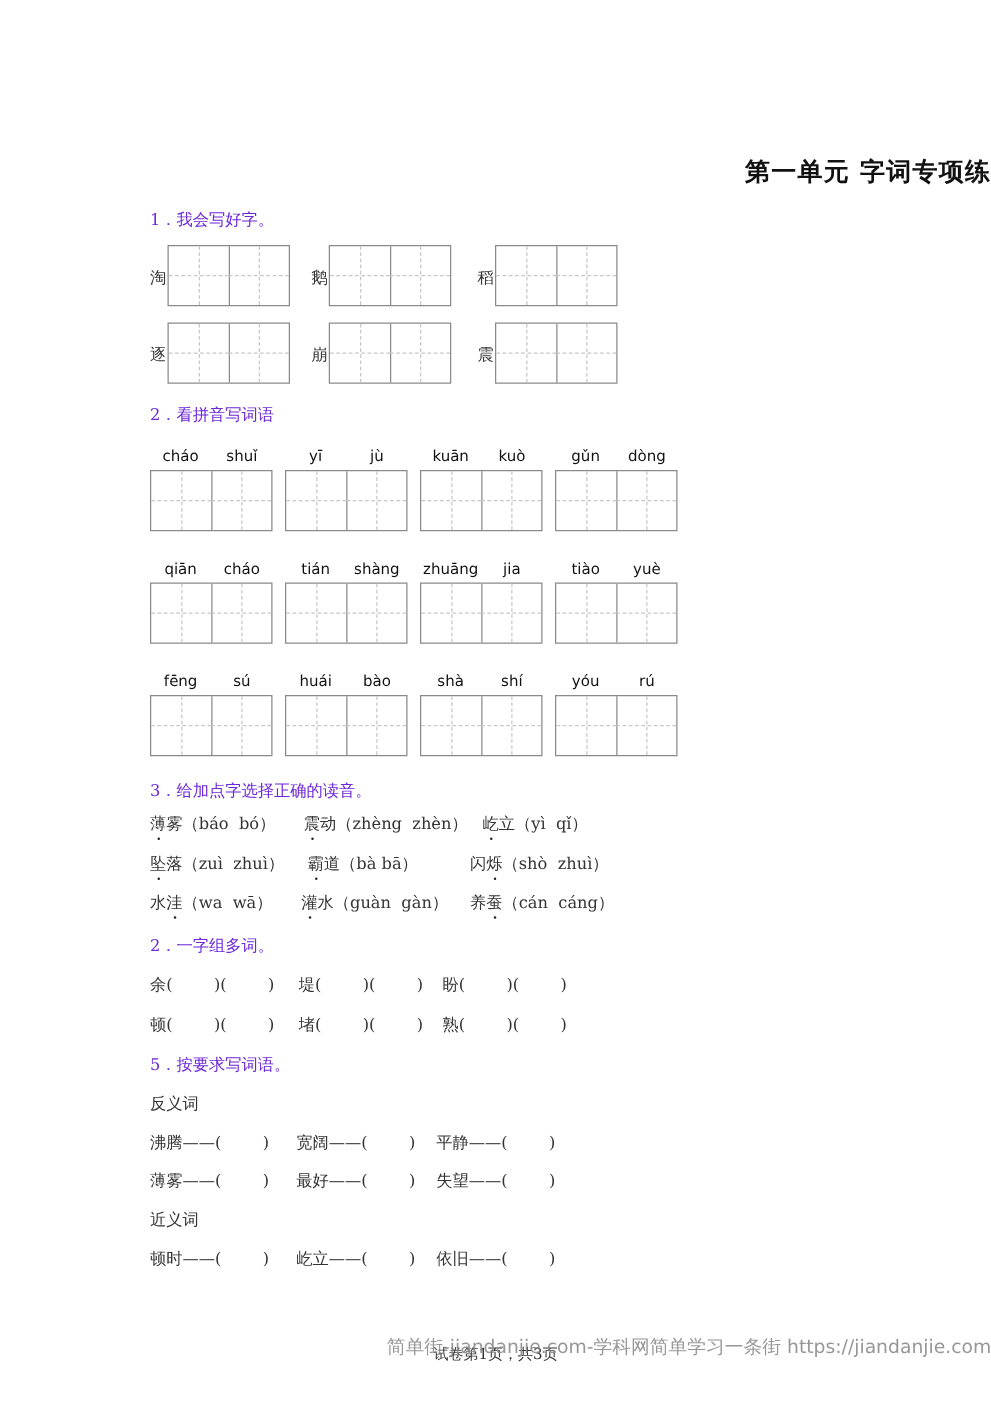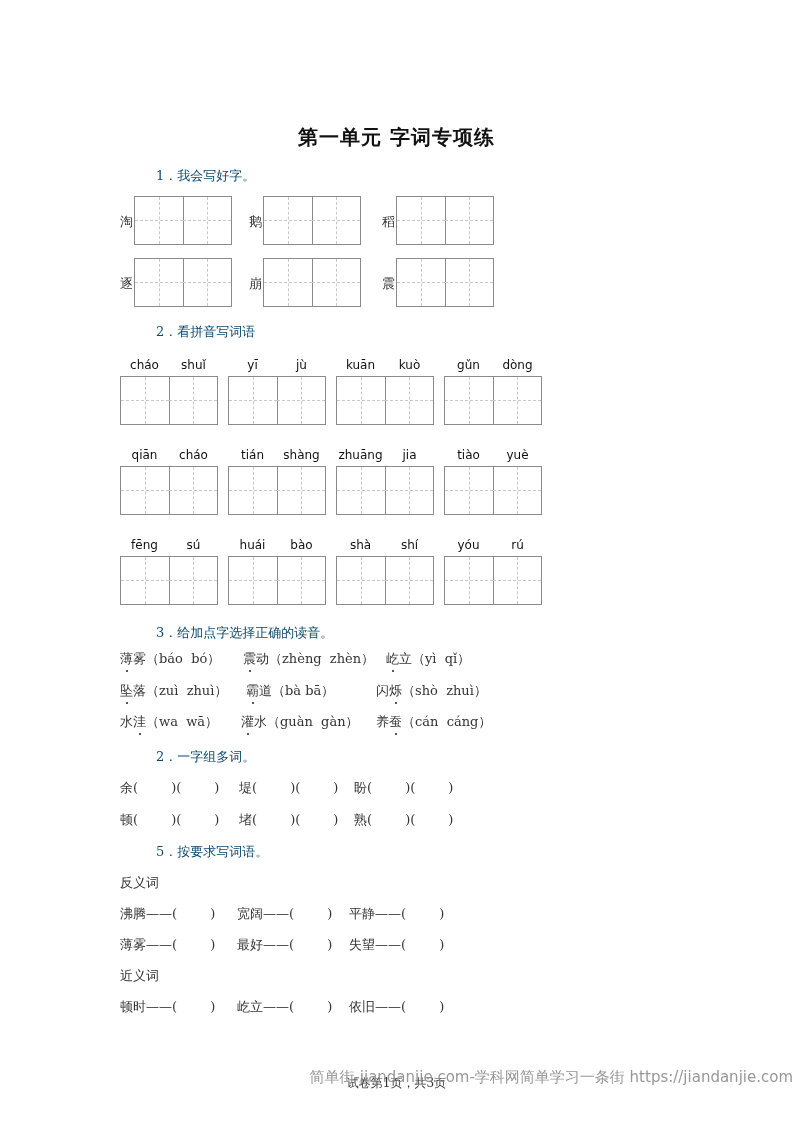--- a/index.html
+++ b/index.html
@@ -1,20 +1,20 @@
 <!DOCTYPE html>
 <html><head>
 <meta charset="utf-8">
 <style>
   html, body { margin:0; padding:0; background:#ffffff; }
   body { width:793px; height:1122px; position:relative; overflow:hidden;
          font-family:"DejaVu Serif","Liberation Serif",serif; color:#222; }
   .abs { position:absolute; }
-  .title { top:124px; left:0; width:793px; text-align:center; font-size:20px; font-weight:bold; letter-spacing:1px; color:#111; }
-  .q { font-size:13px; color:#0c4a6e;margin-left:36px; }
+  .title { top:124px; left:0; width:793px; text-align:right; font-size:20px; font-weight:bold; letter-spacing:1px; color:#111; }
+  .q { font-size:13px; color:#6d28d9; }
   .wbox { position:absolute; width:98px; height:49px; border:1px solid #8a8a8a; box-sizing:border-box; }
   .wbox .cell { position:absolute; top:0; width:48px; height:47px; }
   .wbox .cell.c1 { left:0; border-right:1px solid #8a8a8a; }
   .wbox .cell.c2 { left:48px; }
   .wbox .vd { position:absolute; top:0; bottom:0; left:24px; border-left:1px dashed #c8c8c8; }
   .wbox .hd { position:absolute; left:0; right:0; top:23px; border-top:1px dashed #c8c8c8; }
   .wlabel { position:absolute; font-size:13px; color:#333; }
   .py { position:absolute; font-family:"DejaVu Sans","Liberation Sans",sans-serif; font-size:12px; color:#111; width:49px; text-align:center; }
   .line { position:absolute; font-size:13px; color:#333; white-space:pre; }
   .dot { position:relative; display:inline-block; }

